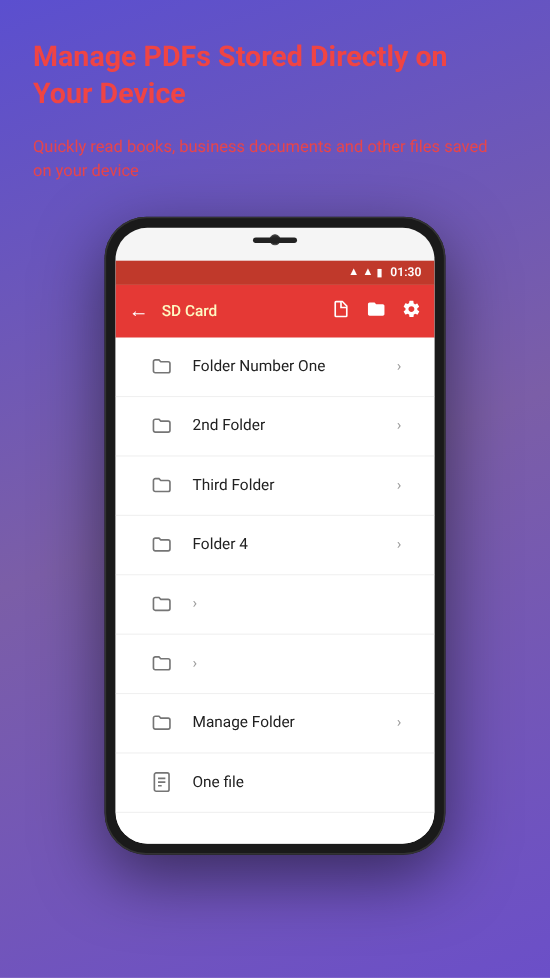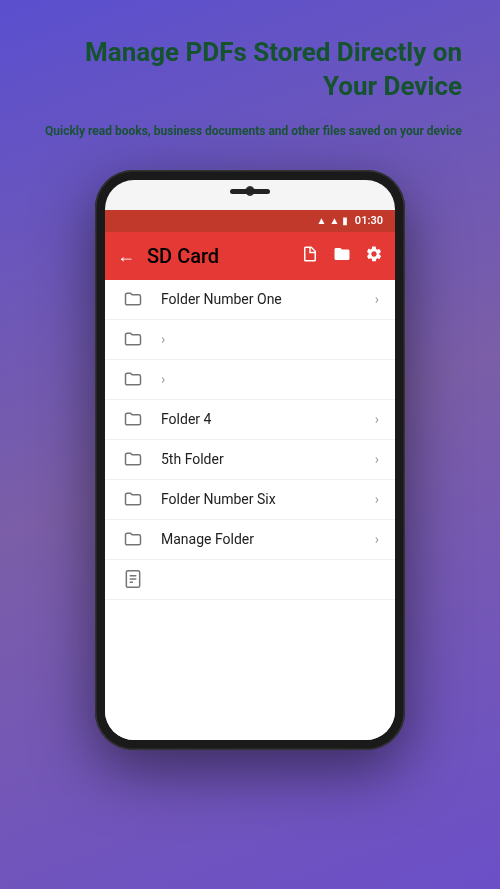--- a/index.html
+++ b/index.html
@@ -8,35 +8,35 @@
       height: 889px;
       background: linear-gradient(160deg, #5b4fcf 0%, #7b5ea7 50%, #6b4fc8 100%);
       font-family: 'Roboto', Arial, sans-serif;
       display: flex;
       flex-direction: column;
       align-items: center;
       overflow: hidden;
     }
 
     .hero-section {
-      text-align: right;
+      text-align: left;
       padding: 36px 38px 20px 30px;
-      color: #14532d;
+      color: #ef4444;
     }
 
     .hero-title {
       font-size: 26px;
       font-weight: 700;
       line-height: 1.3;
       margin-bottom: 18px;
     }
 
     .hero-subtitle {
-      font-size: 12px;
-      font-weight: 700;
+      font-size: 15px;
+      font-weight: 400;
       line-height: 1.5;
       opacity: 0.95;
     }
 
     .phone-wrapper {
       position: relative;
       width: 310px;
       height: 580px;
       margin-top: 10px;
     }
@@ -123,22 +123,22 @@
     }
 
     .app-bar-back {
       color: white;
       font-size: 18px;
       margin-right: 12px;
       cursor: pointer;
     }
 
     .app-bar-title {
-      color: #000000;
-      font-size: 20px;
+      color: #fef9c3;
+      font-size: 14px;
       font-weight: 500;
       flex: 1;
     }
 
     .app-bar-icons {
       display: flex;
       gap: 14px;
       align-items: center;
     }
 
@@ -150,22 +150,22 @@
 
     .file-list {
       background: white;
       flex: 1;
       overflow-y: auto;
     }
 
     .file-item {
       display: flex;
       align-items: center;
-      padding: 0 16px;
-      height: 40px;
+      padding: 0 30px;
+      height: 54px;
       border-bottom: 1px solid #f0f0f0;
       cursor: pointer;
     }
 
     .file-icon {
       width: 24px;
       height: 24px;
       margin-right: 16px;
       flex-shrink: 0;
       display: flex;
@@ -250,74 +250,75 @@
       </div>
       <span class="file-name">Folder Number One</span>
       <span class="chevron">›</span>
     </div>
           <div class="file-item">
       <div class="file-icon">
         <svg viewBox="0 0 24 24" fill="none" stroke="#757575" stroke-width="1.8">
                 <path d="M3 7a2 2 0 0 1 2-2h4l2 2h8a2 2 0 0 1 2 2v8a2 2 0 0 1-2 2H5a2 2 0 0 1-2-2V7z"></path>
               </svg>
       </div>
-      <span class="chevron">›</span>
-    </div>
-          <div class="file-item">
-      <div class="file-icon">
-        <svg viewBox="0 0 24 24" fill="none" stroke="#757575" stroke-width="1.8">
-                <path d="M3 7a2 2 0 0 1 2-2h4l2 2h8a2 2 0 0 1 2 2v8a2 2 0 0 1-2 2H5a2 2 0 0 1-2-2V7z"></path>
-              </svg>
-      </div>
+      <span class="file-name">2nd Folder</span>
+      <span class="chevron">›</span>
+    </div>
+          <div class="file-item">
+      <div class="file-icon">
+        <svg viewBox="0 0 24 24" fill="none" stroke="#757575" stroke-width="1.8">
+                <path d="M3 7a2 2 0 0 1 2-2h4l2 2h8a2 2 0 0 1 2 2v8a2 2 0 0 1-2 2H5a2 2 0 0 1-2-2V7z"></path>
+              </svg>
+      </div>
+      <span class="file-name">Third Folder</span>
       <span class="chevron">›</span>
     </div>
           <div class="file-item">
       <div class="file-icon">
         <svg viewBox="0 0 24 24" fill="none" stroke="#757575" stroke-width="1.8">
                 <path d="M3 7a2 2 0 0 1 2-2h4l2 2h8a2 2 0 0 1 2 2v8a2 2 0 0 1-2 2H5a2 2 0 0 1-2-2V7z"></path>
               </svg>
       </div>
       <span class="file-name">Folder 4</span>
       <span class="chevron">›</span>
     </div>
           <div class="file-item">
       <div class="file-icon">
         <svg viewBox="0 0 24 24" fill="none" stroke="#757575" stroke-width="1.8">
                 <path d="M3 7a2 2 0 0 1 2-2h4l2 2h8a2 2 0 0 1 2 2v8a2 2 0 0 1-2 2H5a2 2 0 0 1-2-2V7z"></path>
               </svg>
       </div>
-      <span class="file-name">5th Folder</span>
-      <span class="chevron">›</span>
-    </div>
-          <div class="file-item">
-      <div class="file-icon">
-        <svg viewBox="0 0 24 24" fill="none" stroke="#757575" stroke-width="1.8">
-                <path d="M3 7a2 2 0 0 1 2-2h4l2 2h8a2 2 0 0 1 2 2v8a2 2 0 0 1-2 2H5a2 2 0 0 1-2-2V7z"></path>
-              </svg>
-      </div>
-      <span class="file-name">Folder Number Six</span>
+      <span class="chevron">›</span>
+    </div>
+          <div class="file-item">
+      <div class="file-icon">
+        <svg viewBox="0 0 24 24" fill="none" stroke="#757575" stroke-width="1.8">
+                <path d="M3 7a2 2 0 0 1 2-2h4l2 2h8a2 2 0 0 1 2 2v8a2 2 0 0 1-2 2H5a2 2 0 0 1-2-2V7z"></path>
+              </svg>
+      </div>
       <span class="chevron">›</span>
     </div>
           <div class="file-item">
       <div class="file-icon">
         <svg viewBox="0 0 24 24" fill="none" stroke="#757575" stroke-width="1.8">
                 <path d="M3 7a2 2 0 0 1 2-2h4l2 2h8a2 2 0 0 1 2 2v8a2 2 0 0 1-2 2H5a2 2 0 0 1-2-2V7z"></path>
               </svg>
       </div>
       <span class="file-name">Manage Folder</span>
       <span class="chevron">›</span>
     </div>
           <div class="file-item">
       <div class="file-icon">
         <svg viewBox="0 0 24 24" fill="none" stroke="#757575" stroke-width="1.8">
                 <rect x="4" y="2" width="16" height="20" rx="2"></rect>
                 <line x1="8" y1="8" x2="16" y2="8"></line>
                 <line x1="8" y1="12" x2="16" y2="12"></line>
                 <line x1="8" y1="16" x2="12" y2="16"></line>
               </svg>
       </div>
+      <span class="file-name">One file</span>
 
     </div>
         </div>
 
     </div>
   </div>
 </div>
 
 </body></html>

